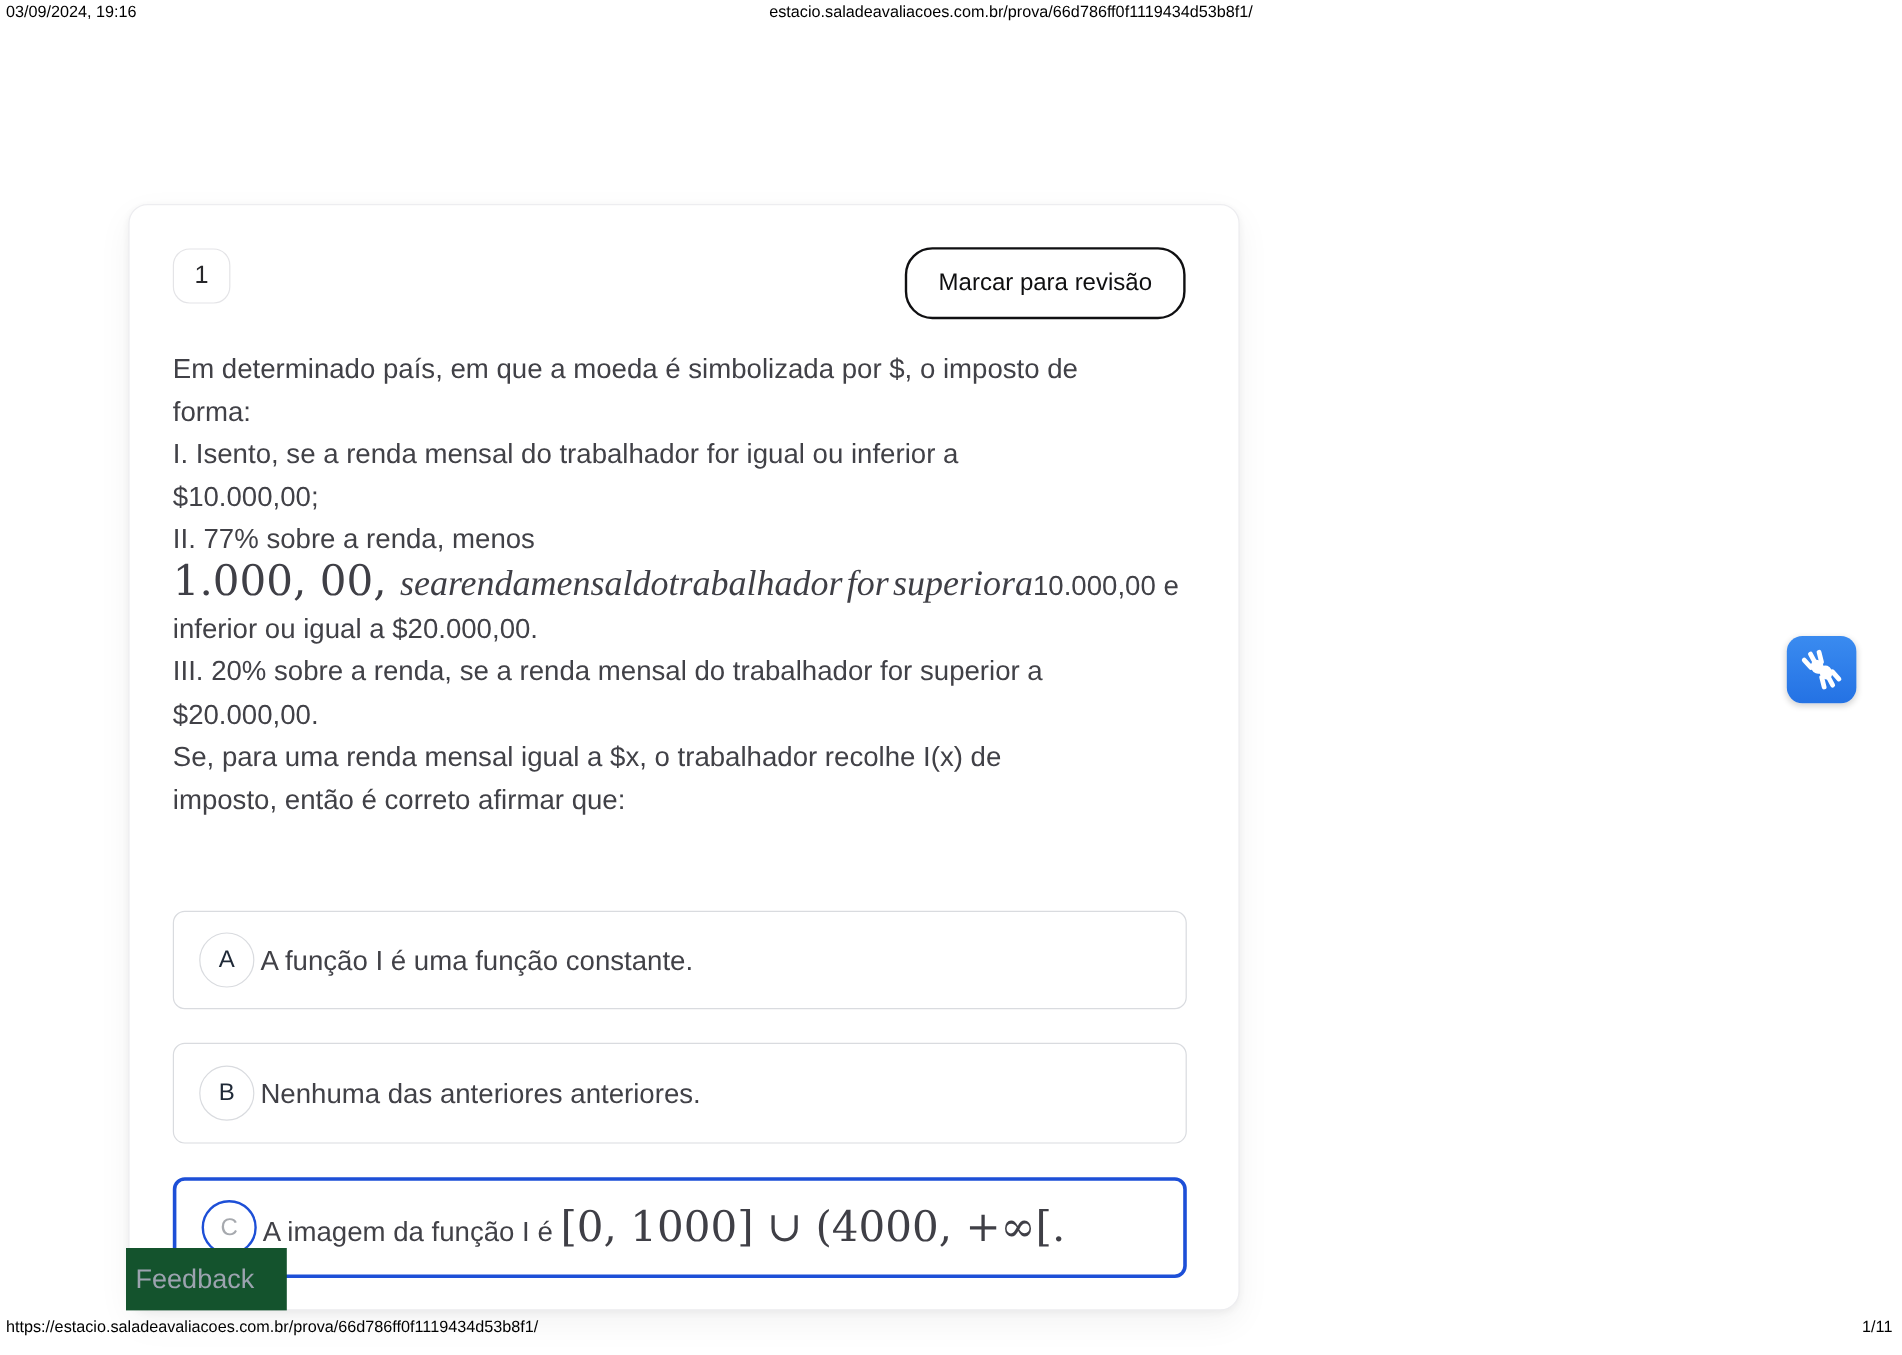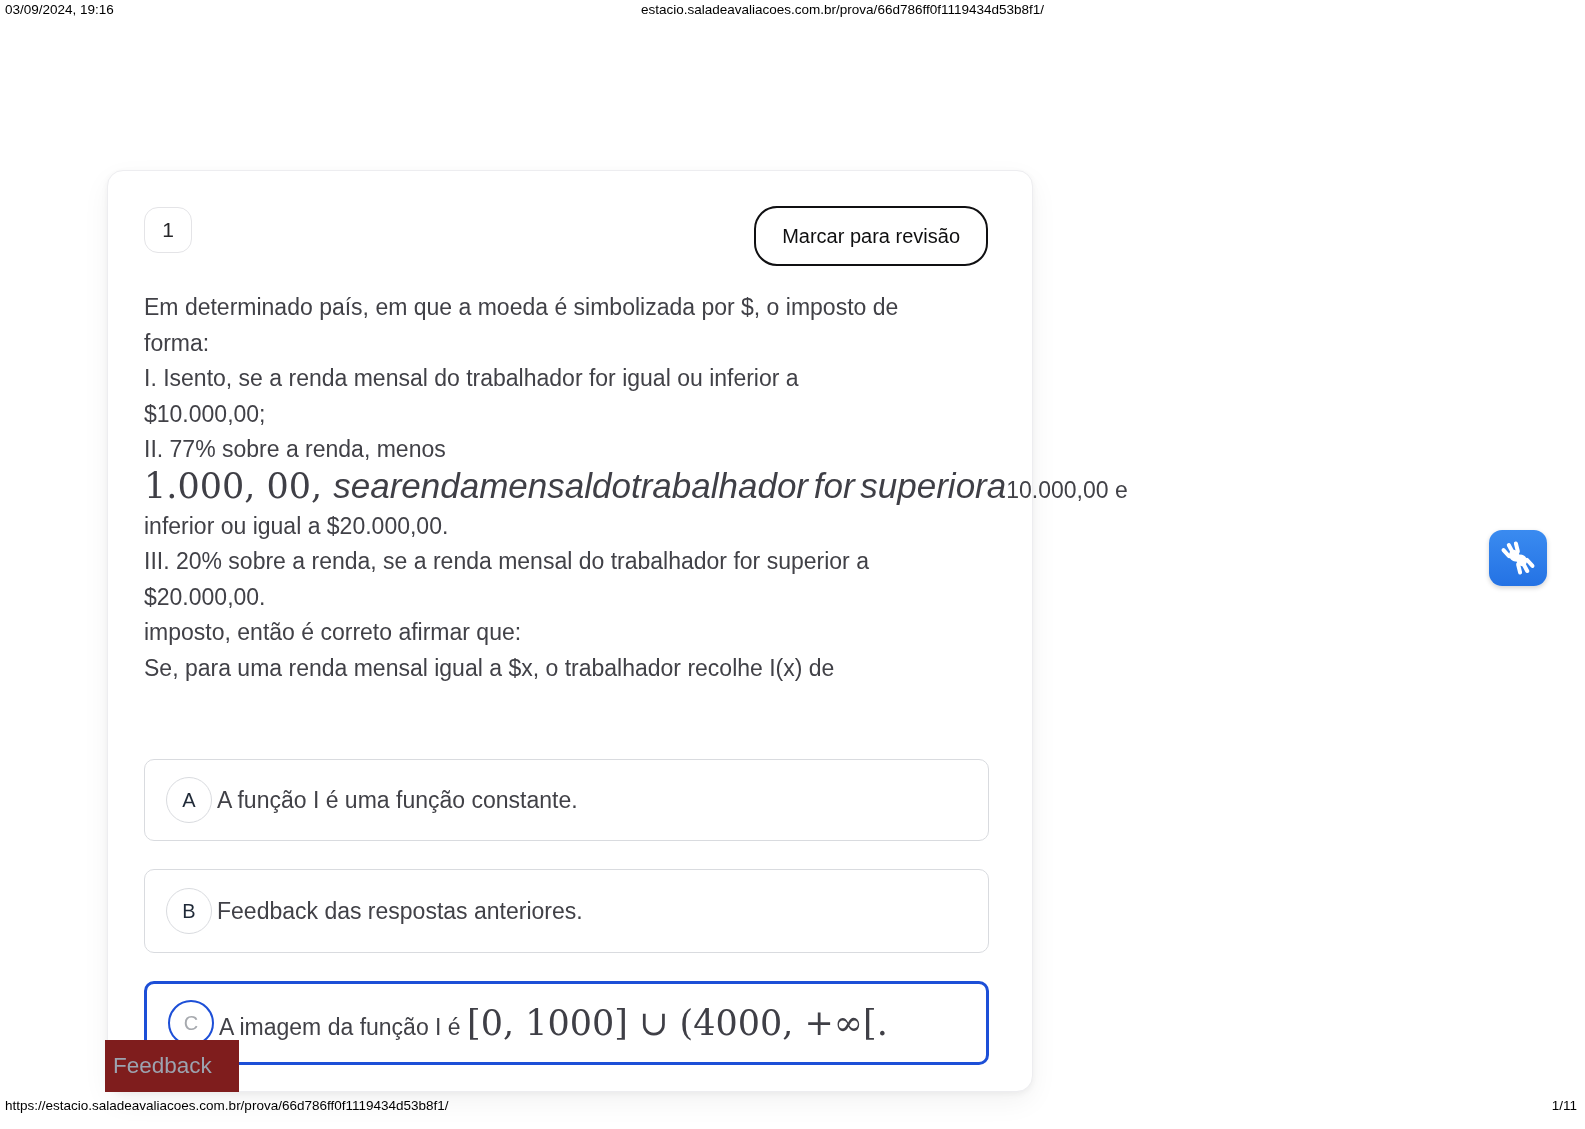--- a/index.html
+++ b/index.html
@@ -25,42 +25,42 @@
   .review-btn { position:absolute; right:44px; top:35px; height:60px;
           border:2.5px solid #101012; border-radius:23px; background:#fff;
           display:flex; align-items:center; padding:0 26px; font-size:20px;
           font-weight:500; color:#0f0f10; cursor:pointer; white-space:nowrap; }
 
   .qtext { position:absolute; left:36px; top:119px; width:848px;
            font-size:23px; line-height:35.6px; color:#414147; }
   .qline { white-space:nowrap; }
 
   .m-up  { font-family:"DejaVu Serif", serif; font-size:35px; color:#3f3f46;margin-top:20px; }
-  .m-it  { font-family:Liberation Sans, sans-serif; font-style:italic; font-size:35px;
+  .m-it  { font-family:Liberation Serif, serif; font-style:italic; font-size:30px;
            color:#3f3f46; word-spacing:-4px; }
 
   
   .opt { position:absolute; left:36px; width:845px; height:84px; background:#fff;
          border:1.5px solid #d9dbdf; border-radius:10px; display:flex;
          align-items:center; padding-left:21px; cursor:pointer; }
   .opt-a { top:588px; height:82px; }
   .opt-b { top:698px; }
   .opt-c { top:810px; border:3px solid #1d4fd7; }
 
   .opt-circle { width:46px; height:46px; border:1.5px solid #d9dbdf; border-radius:50%;
           display:flex; align-items:center; justify-content:center; flex:0 0 auto;
           font-size:20px; color:#1f2937; background:#fff; }
   .opt-c .opt-circle { border:2px solid #1d4fd7; color:#a6a9ae; }
 
   .opt-text { margin-left:5px; font-size:23px; color:#414147; white-space:nowrap; }
   .opt-math { font-family:"DejaVu Serif", serif; font-size:35px; color:#3f3f46; }
 
   
   .feedback { position:absolute; left:105px; top:1040px; width:134px; height:52px;
-          background:#7f1d1d; display:flex; align-items:center; padding-left:8px;
+          background:#14532d; display:flex; align-items:center; padding-left:8px;
           font-size:22.5px; color:#9ca3af; z-index:5; cursor:pointer; }
 
   
   .vlibras { position:absolute; left:1489px; top:530px; width:58px; height:56px;
           border-radius:13px; background:linear-gradient(180deg,#3a8bf0,#2472e4);
           display:flex; align-items:center; justify-content:center;
           box-shadow:0 2px 5px rgba(0,0,0,.18); cursor:pointer; }
 </style>
 </head>
 <body>
@@ -79,32 +79,32 @@
     <div class="qline">forma:</div>
     <div class="qline">I. Isento, se a renda mensal do trabalhador for igual ou inferior a</div>
     <div class="qline">$10.000,00;</div>
     <div class="qline">II. 77% sobre a renda, menos</div>
     <div class="qline">
       <span class="m-up">1.000, 00, </span><span class="m-it">searendamensaldotrabalhador for superiora</span><span>10.000,00 e</span>
     </div>
     <div class="qline">inferior ou igual a $20.000,00.</div>
     <div class="qline">III. 20% sobre a renda, se a renda mensal do trabalhador for superior a</div>
     <div class="qline">$20.000,00.</div>
+    <div class="qline">Se, para uma renda mensal igual a $x, o trabalhador recolhe I(x) de</div>
     <div class="qline">imposto, então é correto afirmar que:</div>
-    <div class="qline">Se, para uma renda mensal igual a $x, o trabalhador recolhe I(x) de</div>
   </div>
 
   <div class="opt opt-a">
     <div class="opt-circle">A</div>
     <div class="opt-text">A função I é uma função constante.</div>
   </div>
 
   <div class="opt opt-b">
     <div class="opt-circle">B</div>
-    <div class="opt-text">Feedback das respostas anteriores.</div>
+    <div class="opt-text">Nenhuma das anteriores anteriores.</div>
   </div>
 
   <div class="opt opt-c">
     <div class="opt-circle">C</div>
     <div class="opt-text"><span>A imagem da função I é </span><span class="opt-math">[0, 1000] ∪ (4000, +∞[.</span></div>
   </div>
 
 </div>
 
 <div class="feedback">Feedback</div>

